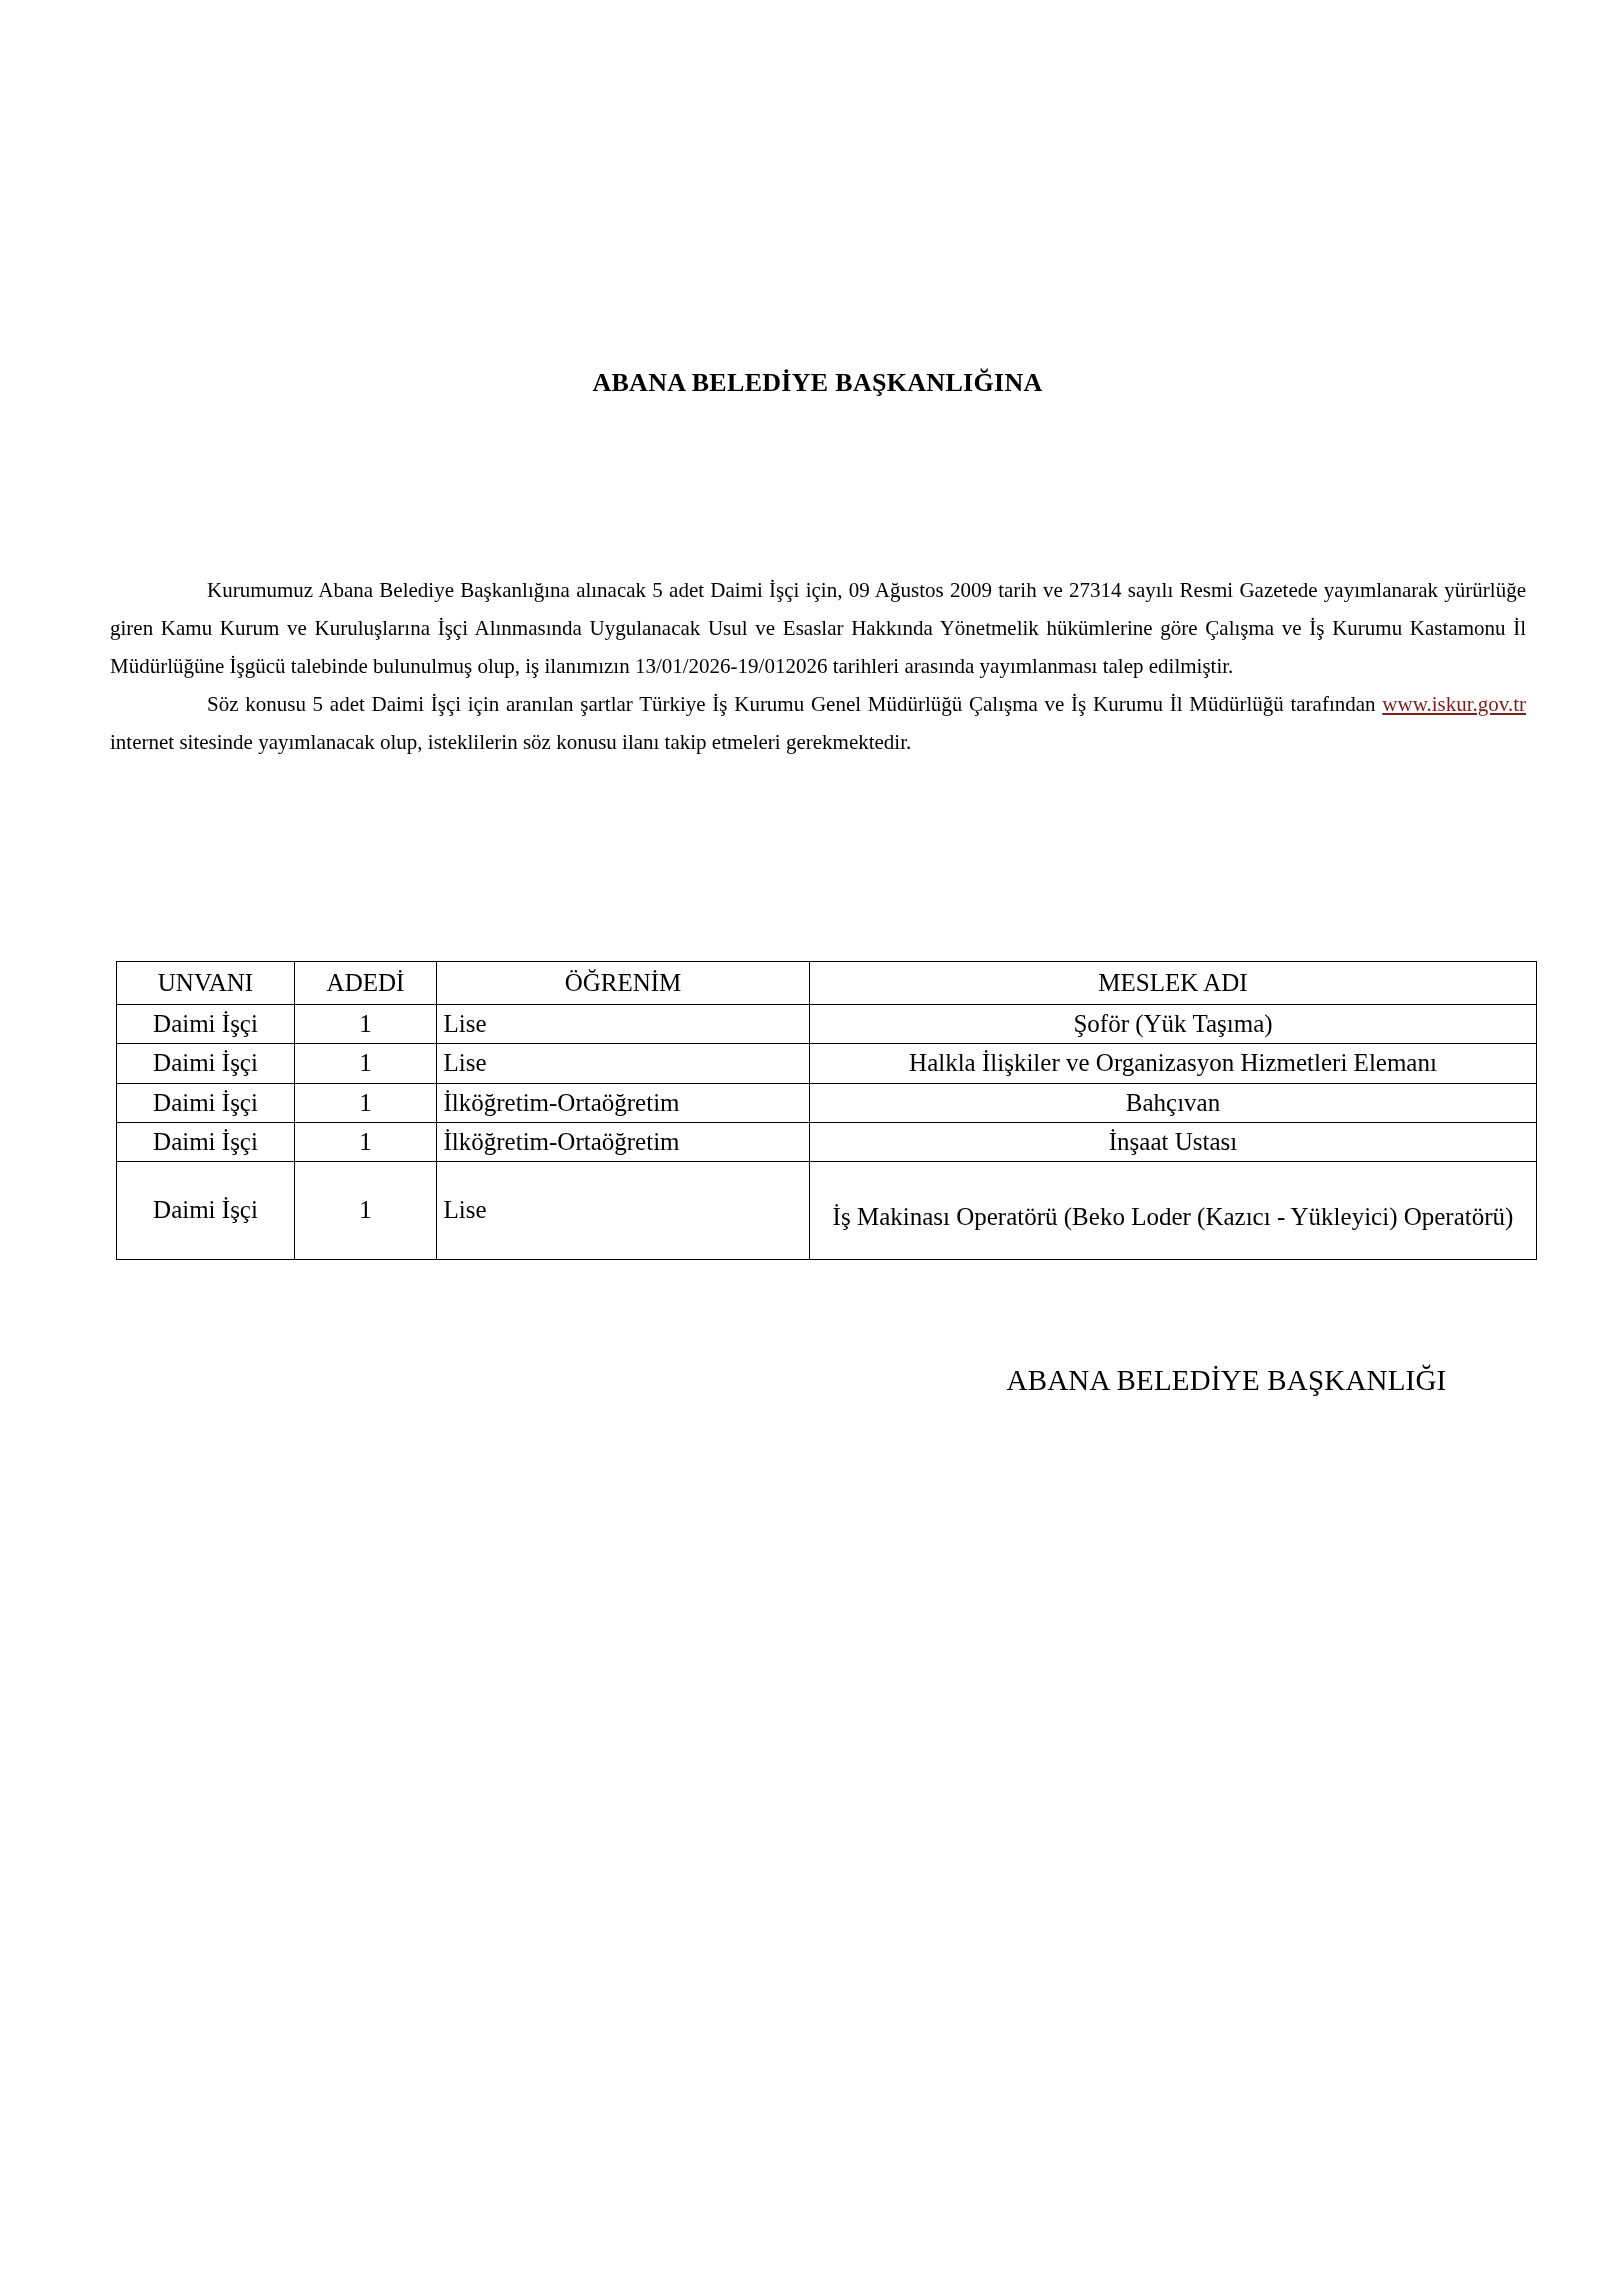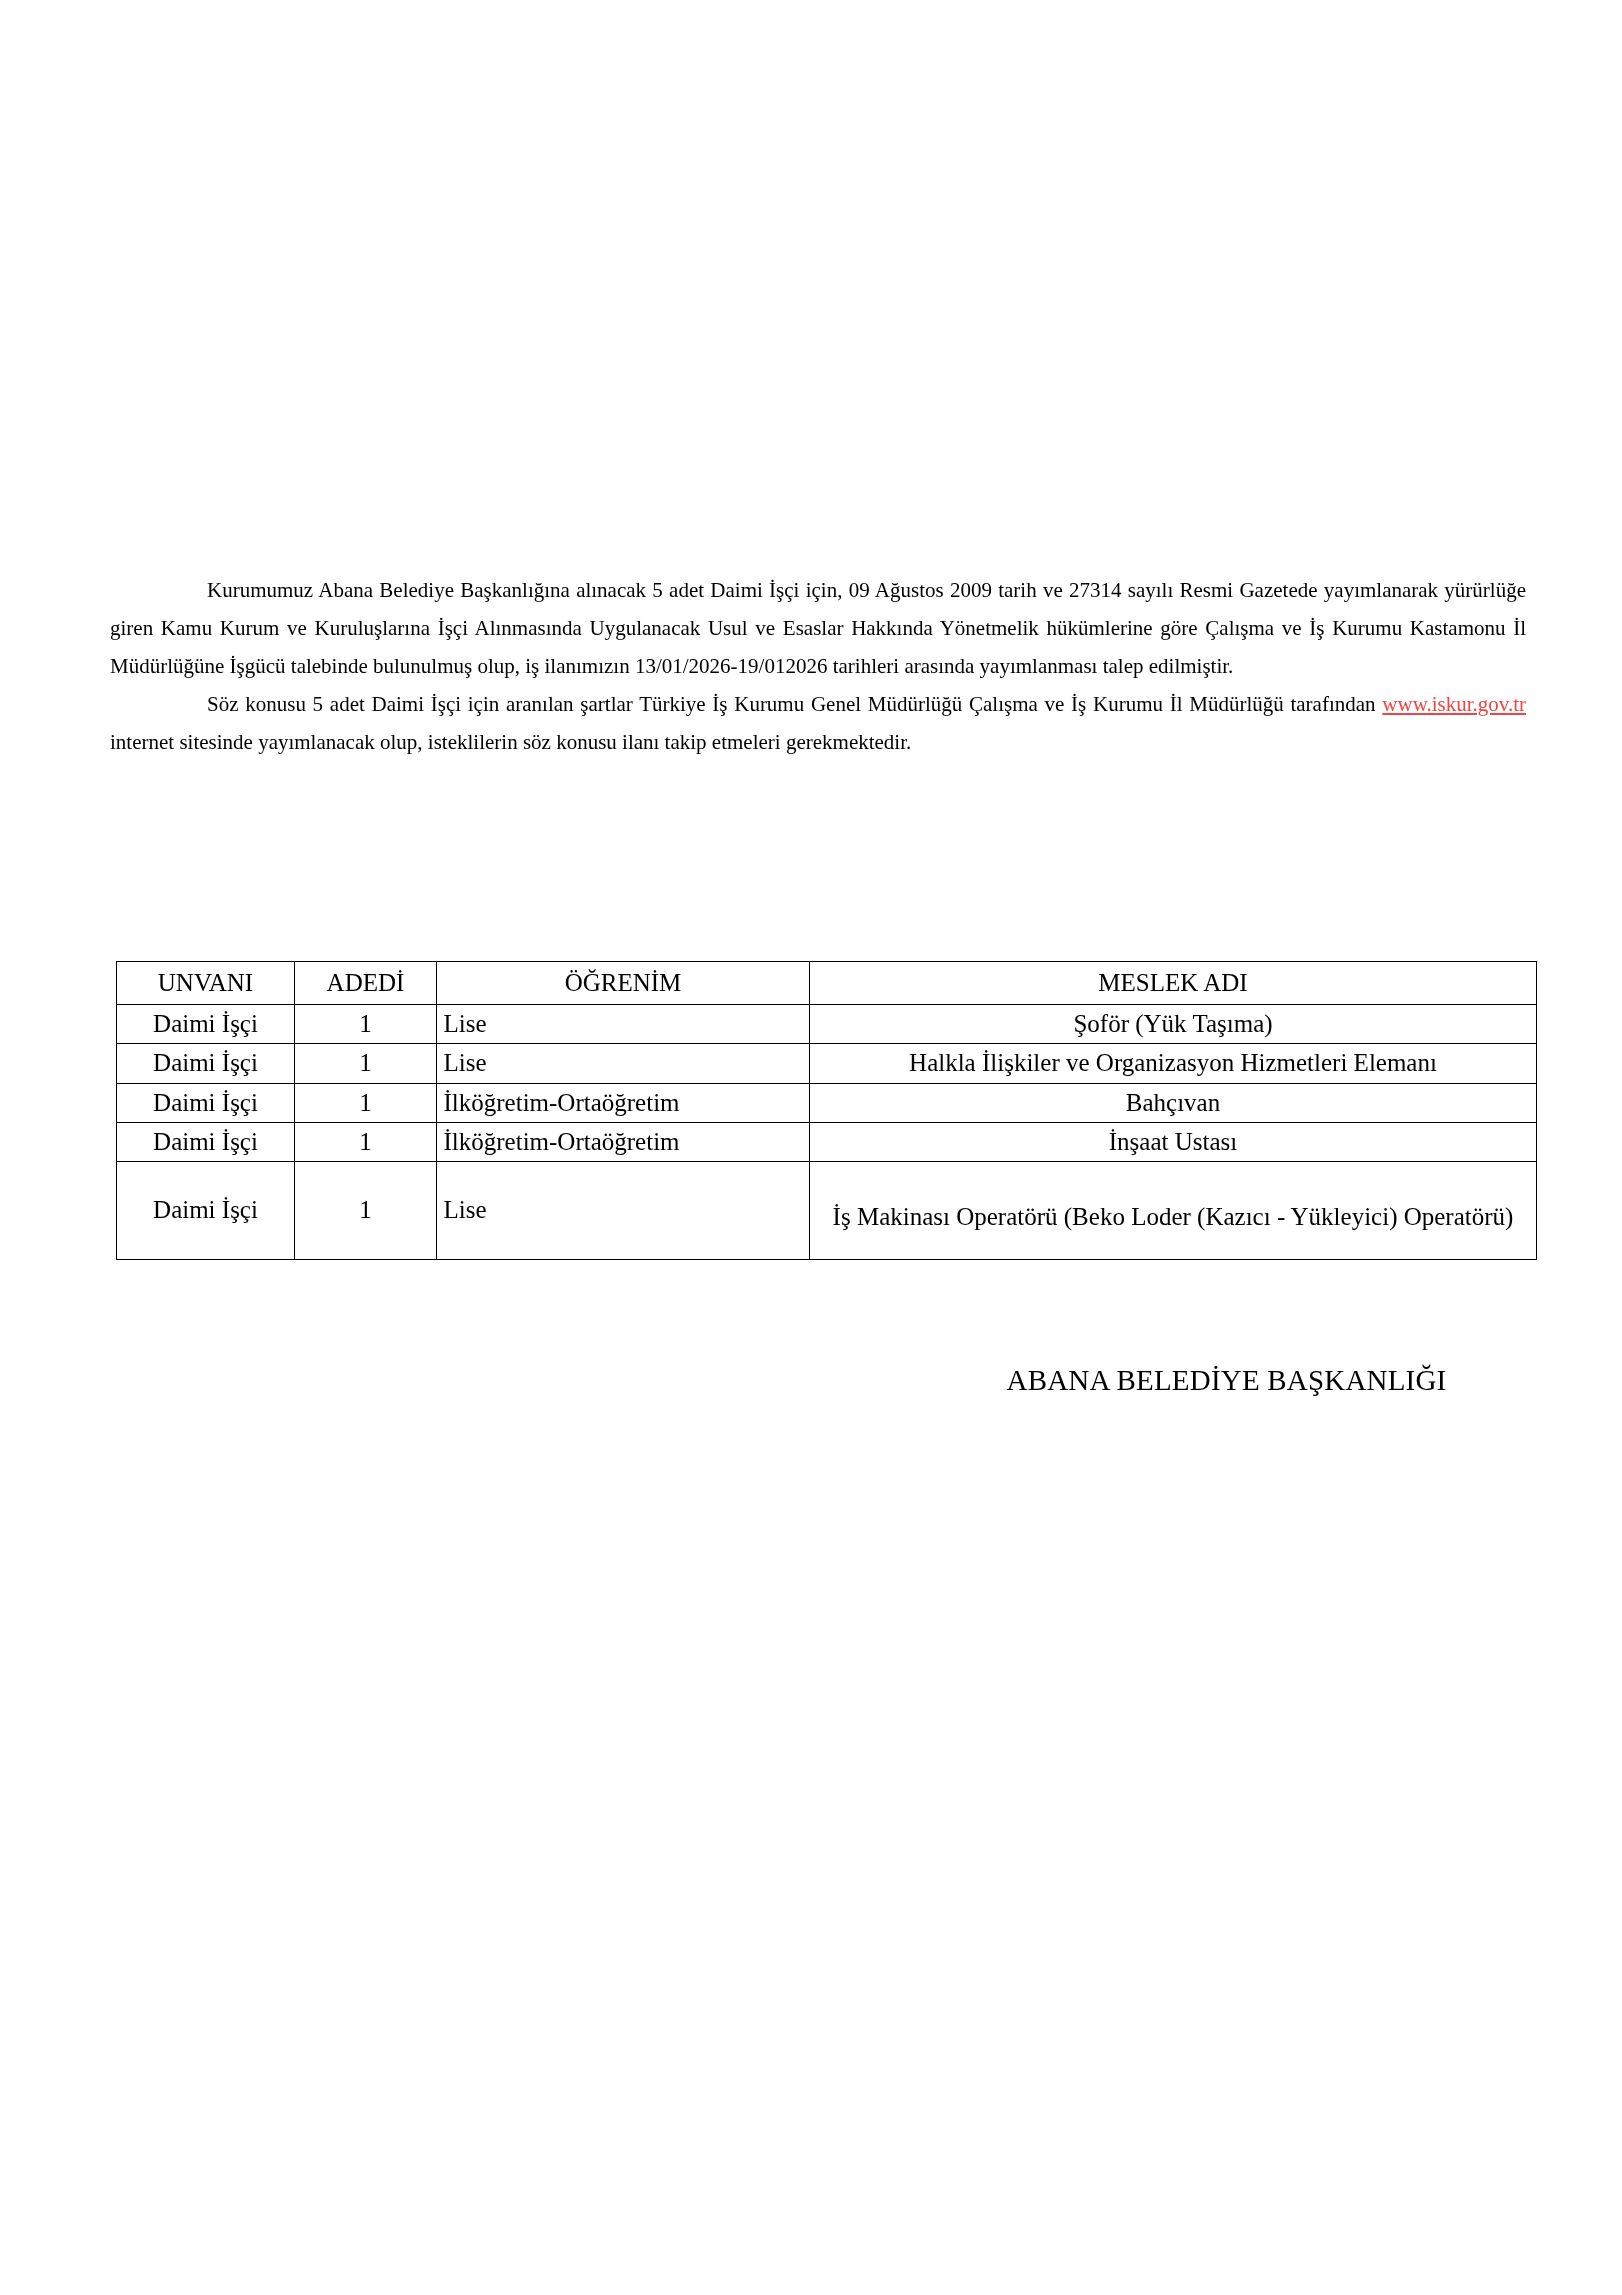--- a/index.html
+++ b/index.html
@@ -59,21 +59,21 @@
   .para.first {
     text-indent: 97px;
   }
 
   .para.second {
     text-indent: 97px;
     margin-top: 0;
   }
 
   .link {
-    color: #ef4444;
+    color: #7f1d1d;
     text-decoration: underline;
     cursor: pointer;
   }
 
   
   .table-wrap {
     position: absolute;
     left: 116px;
     top: 961px;
     width: 1421px;
@@ -131,20 +131,21 @@
     line-height: 1.1;
     letter-spacing: 0.2px;
   }
 </style>
 </head>
 <body>
 
 <div class="page">
 
   <div class="heading-block">
+    <div class="doc-heading">ABANA BELEDİYE BAŞKANLIĞINA</div>
   </div>
 
   <div class="body-block">
     <p class="para first">Kurumumuz Abana Belediye Başkanlığına alınacak 5 adet Daimi İşçi için, 09 Ağustos 2009 tarih ve 27314 sayılı Resmi Gazetede yayımlanarak yürürlüğe giren Kamu Kurum ve Kuruluşlarına İşçi Alınmasında Uygulanacak Usul ve Esaslar Hakkında Yönetmelik hükümlerine göre Çalışma ve İş Kurumu Kastamonu İl Müdürlüğüne İşgücü talebinde bulunulmuş olup, iş ilanımızın 13/01/2026-19/012026 tarihleri arasında yayımlanması talep edilmiştir.</p>
     <p class="para second"><span>Söz konusu 5 adet Daimi İşçi için aranılan şartlar Türkiye İş Kurumu Genel Müdürlüğü Çalışma ve İş Kurumu İl Müdürlüğü tarafından </span><span class="link">www.iskur.gov.tr</span><span> internet sitesinde yayımlanacak olup,  isteklilerin söz konusu ilanı takip etmeleri gerekmektedir.</span></p>
   </div>
 
   <div class="table-wrap">
     <table class="jobs">
       <thead>

